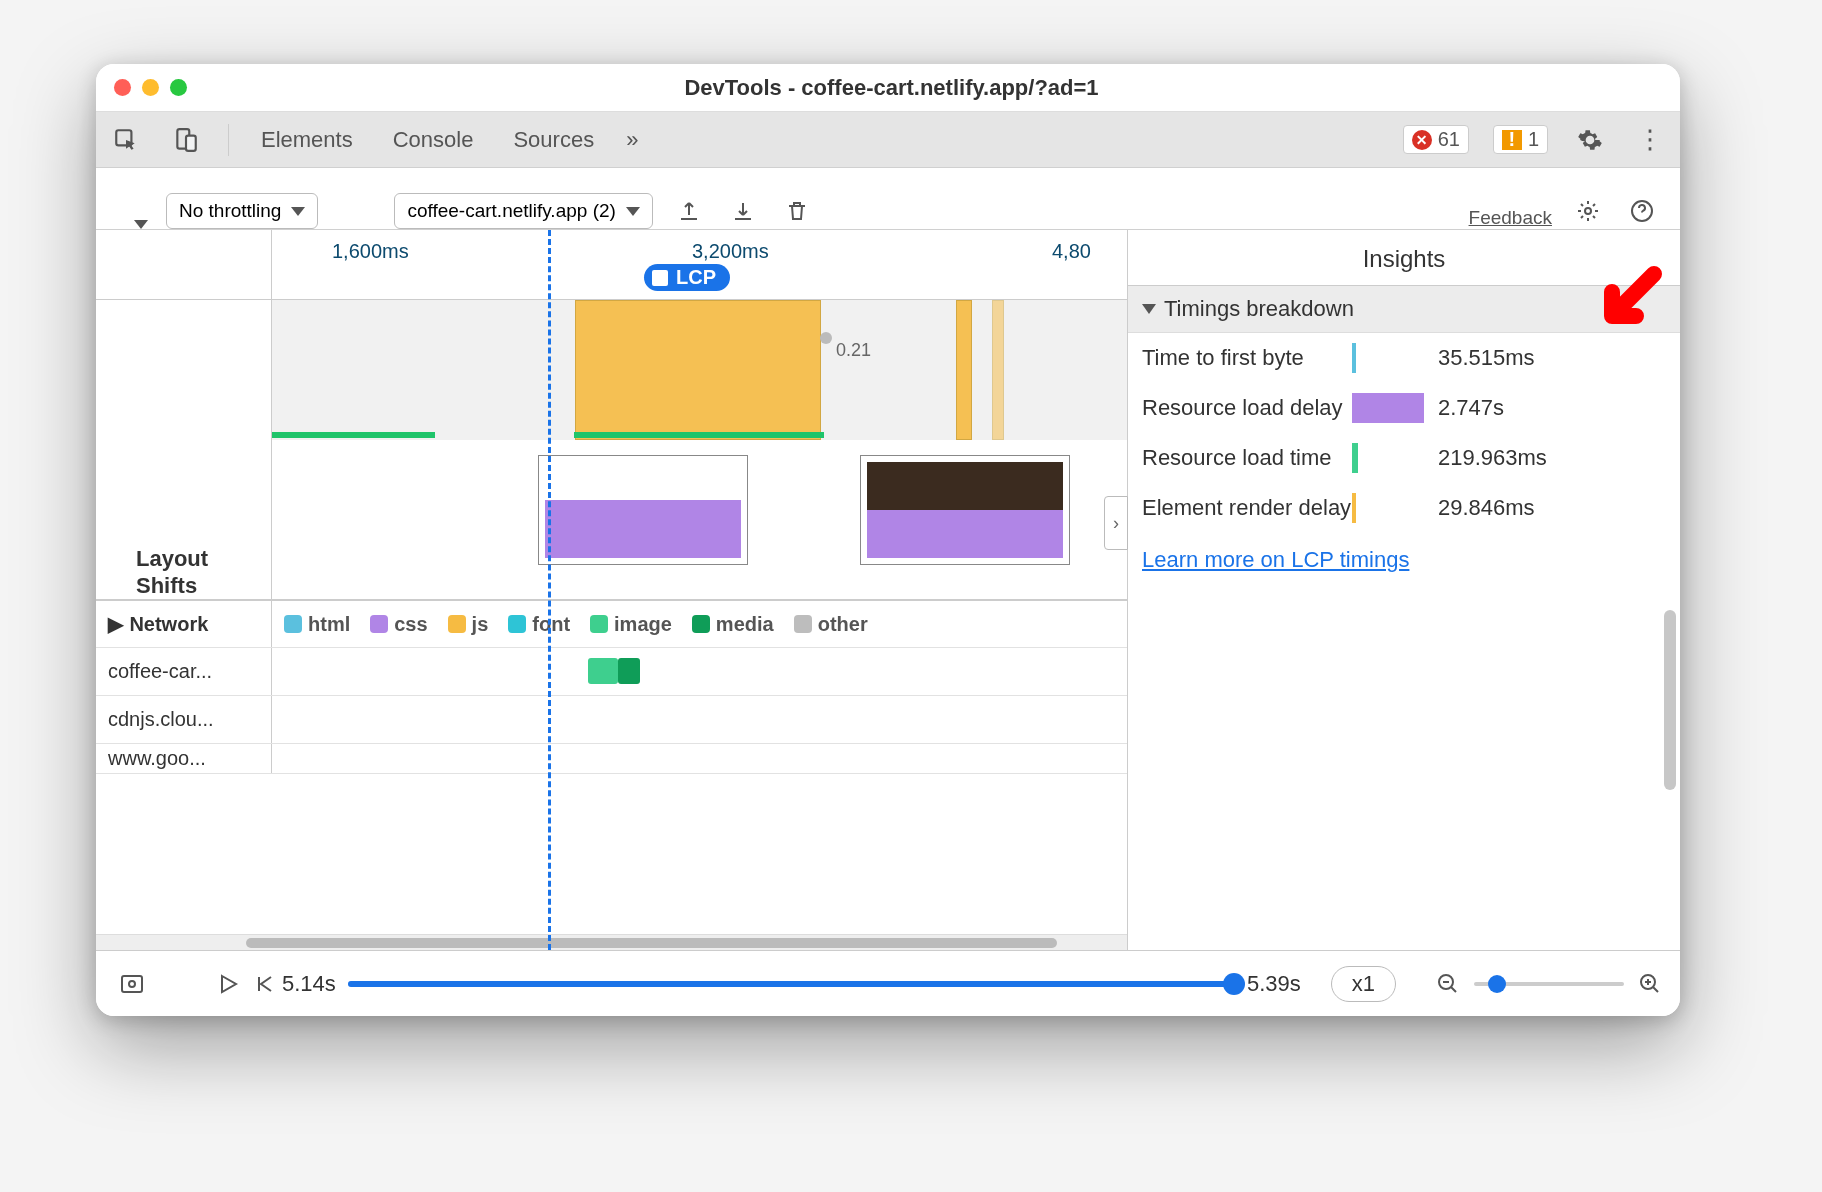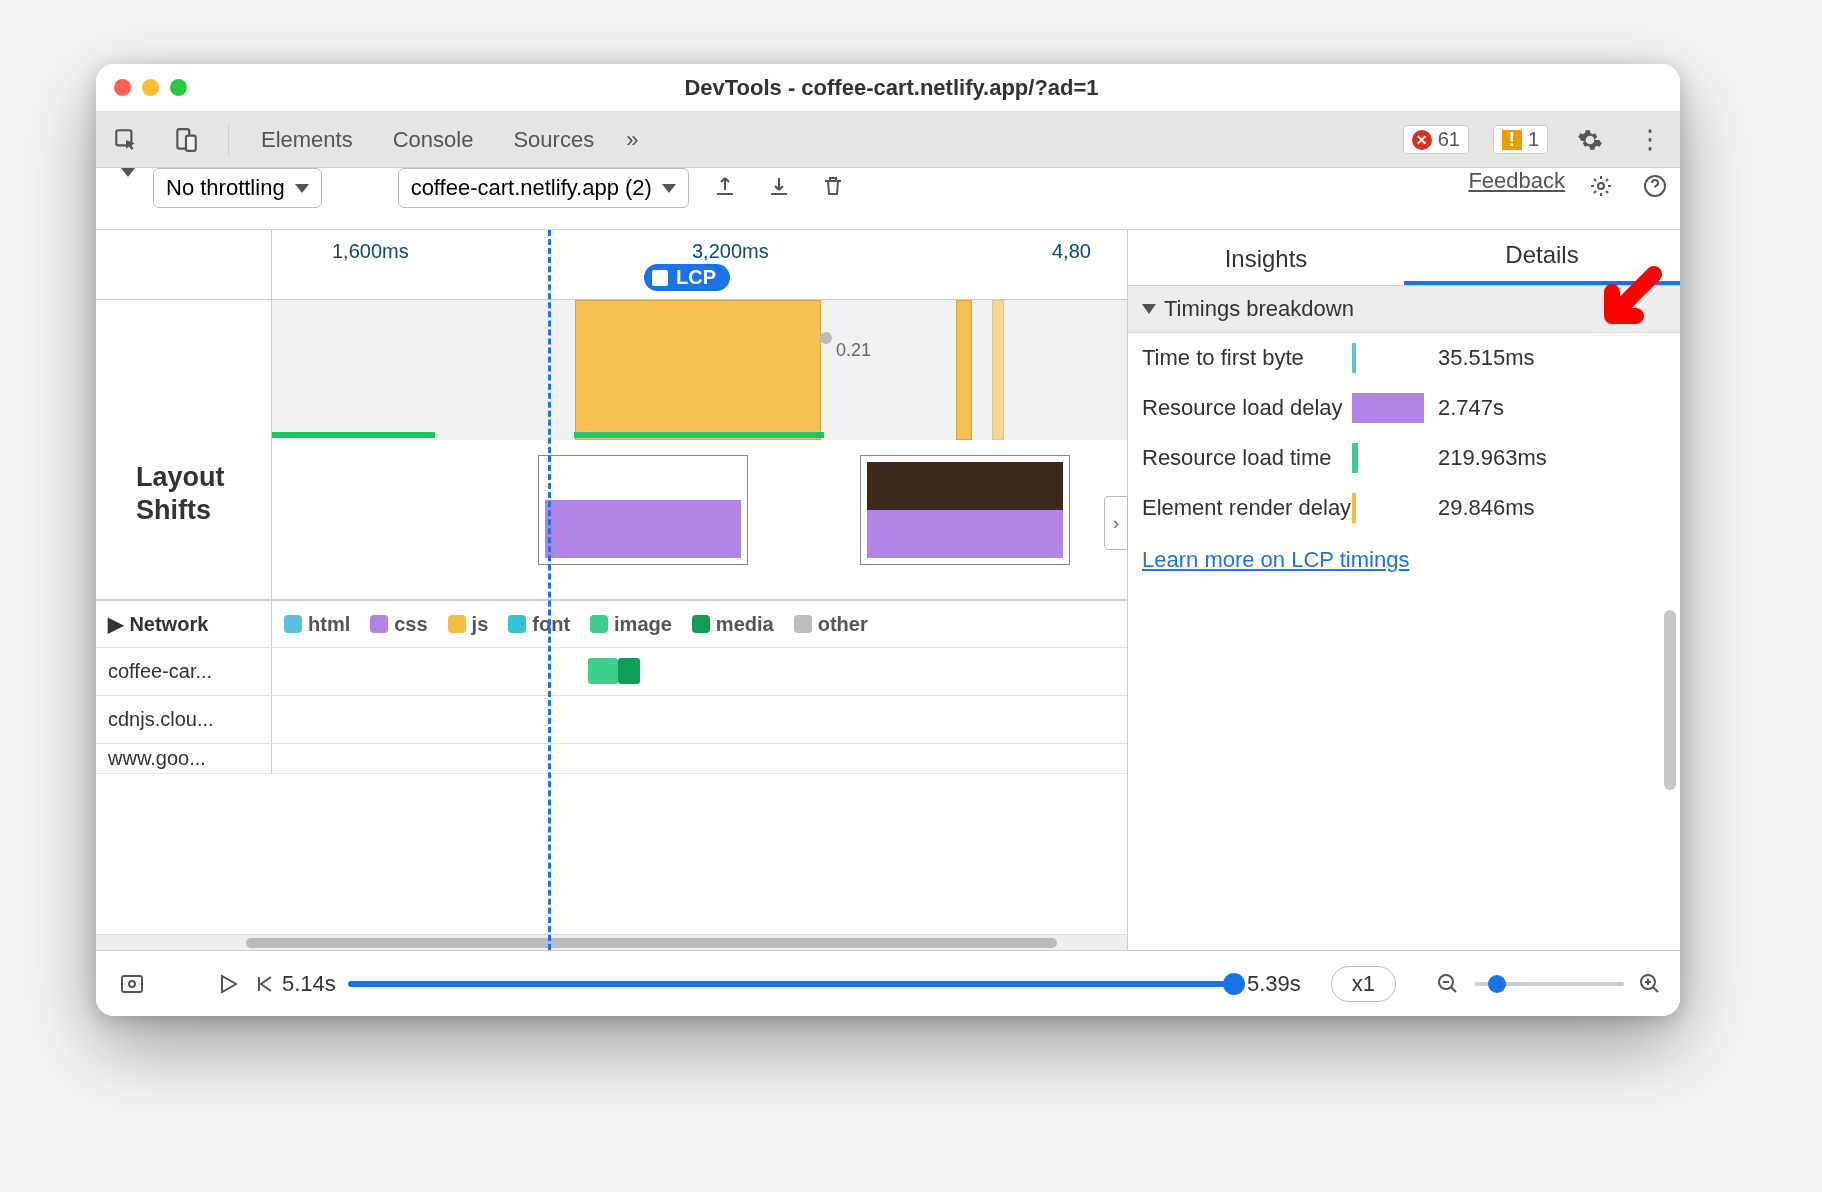--- a/index.html
+++ b/index.html
@@ -21,40 +21,40 @@
   .tabstrip { height: 56px; border-bottom: 1px solid #d0d0d0; display: flex; align-items: center; padding: 0 12px; gap: 24px; font-size: 22px; color: #555; background: #e5e5e5; }
   .tabstrip .spacer { flex: 1; }
   .tabitem { padding: 12px 8px; cursor: pointer; color: #555; white-space: nowrap; }
   .tabitem.active { color: #1a73e8; border-bottom: 3px solid #1a73e8; padding-bottom: 9px; }
   .iconbox { width: 36px; height: 36px; display: inline-flex; align-items: center; justify-content: center; }
   .badge { display: inline-flex; align-items: center; border: 1px solid #ccc; border-radius: 4px; padding: 2px 8px; font-size: 20px; gap: 6px; background: #fff; }
   .badge .circ { width: 20px; height: 20px; border-radius: 50%; display: inline-flex; align-items: center; justify-content: center; color: #fff; font-size: 14px; font-weight: 700; }
   .circ.err { background: #d93025; }
   .badge.warn .sq { width: 20px; height: 20px; background: #f29900; color: #fff; display: inline-flex; align-items: center; justify-content: center; font-weight: 800; }
 
-  .toolbar { height: 62px; display: flex; align-items: flex-start; padding: 0 7px; gap: 18px; border-bottom: 1px solid #d0d0d0; font-size: 22px; background: #fff; }
+  .toolbar { height: 62px; display: flex; align-items: flex-end; padding: 0 20px; gap: 18px; border-bottom: 1px solid #d0d0d0; font-size: 19px; background: #fff; }
   .recdot { width: 22px; height: 22px; background: #d93025; border-radius: 50%; }
   .selectlike { display: flex; align-items: center; gap: 10px; border: 1px solid #bbb; border-radius: 6px; padding: 6px 12px; background: #fff; }
   .chev { width: 0; height: 0; border-left: 7px solid transparent; border-right: 7px solid transparent; border-top: 9px solid #555; }
   .toolbar .spacer { flex: 1; }
   .linklike { color: #555; text-decoration: underline; }
 
   .bodyrow { flex: 1; display: flex; min-height: 0; position: relative; }
   .leftpane { flex: 1; display: flex; flex-direction: column; min-width: 0; border-right: 1px solid #ccc; position: relative; }
   .rightpane { width: 552px; display: flex; flex-direction: column; background: #fff; }
 
   .timeaxis { height: 70px; display: flex; position: relative; border-bottom: 1px solid #ccc; }
   .leftgutter { width: 176px; border-right: 1px solid #ccc; font-size: 22px; font-weight: 700; color: #333; display: flex; align-items: center; padding-left: 12px; }
   .tracks-outer { flex: 1; position: relative; overflow: hidden; }
   .tick { position: absolute; top: 10px; font-size: 20px; color: #0c4a6e; }
   .lcp-pill { position: absolute; top: 34px; background: #1a73e8; color: #fff; border-radius: 18px; padding: 2px 14px 2px 8px; display: flex; align-items: center; gap: 8px; font-size: 20px; font-weight: 600; }
   .lcp-pill .stop { width: 16px; height: 16px; background: #fff; border-radius: 2px; }
 
   .layoutrow { display: flex; border-bottom: 1px solid #ccc; height: 300px; }
-  .layoutrow .leftgutter { font-weight: 700; font-size: 27px; line-height: 1.2; align-items: center; padding-top: 88px; padding-left: 40px; }
+  .layoutrow .leftgutter { font-weight: 700; font-size: 22px; line-height: 1.2; align-items: flex-end; padding-top: 88px; padding-left: 40px; }
   .layoutrow .leftgutter span { display: block; }
 
   .layout-tracks { flex: 1; position: relative; background: #fff; }
   .orangeblock { position: absolute; background: #f6bb42; opacity: .9; border: 1px solid #cfa030; }
   .greenline { position: absolute; height: 6px; background: #1fc46a; }
   .cls-dot { position: absolute; width: 12px; height: 12px; background: #bbb; border-radius: 50%; }
   .cls-label { position: absolute; font-size: 18px; color: #666; }
   .thumb { position: absolute; width: 210px; height: 110px; background: #fff; border: 1px solid #888; }
   .thumb .inner { position: absolute; inset: 6px; background: linear-gradient(#fff 0 40%, #b085e6 40% 100%); }
   .thumb.dark .inner { background: linear-gradient(#3b2b1f 0 50%, #b085e6 50% 100%); }
@@ -271,21 +271,20 @@
             <div class="thumb-s"></div>
           </div>
 
         <div class="playhead"></div>
         <div class="collapse-btn">›</div>
       </div>
 
       <div class="rightpane">
         <div class="rtabs">
           <div class="rtab">Insights</div>
-          <div class="rtab active">Details</div>
           <div class="arrow-anno">
             <svg width="72" height="72" viewBox="0 0 72 72">
                 <path d="M60 10 L18 52 M18 52 L18 28 M18 52 L42 52" stroke="#ff0000" stroke-width="16" fill="none" stroke-linecap="round" stroke-linejoin="round"></path>
               </svg>
           </div>
         </div>
 
         <div class="section-head">
           <span class="tri"></span>
           <span>Timings breakdown</span>

